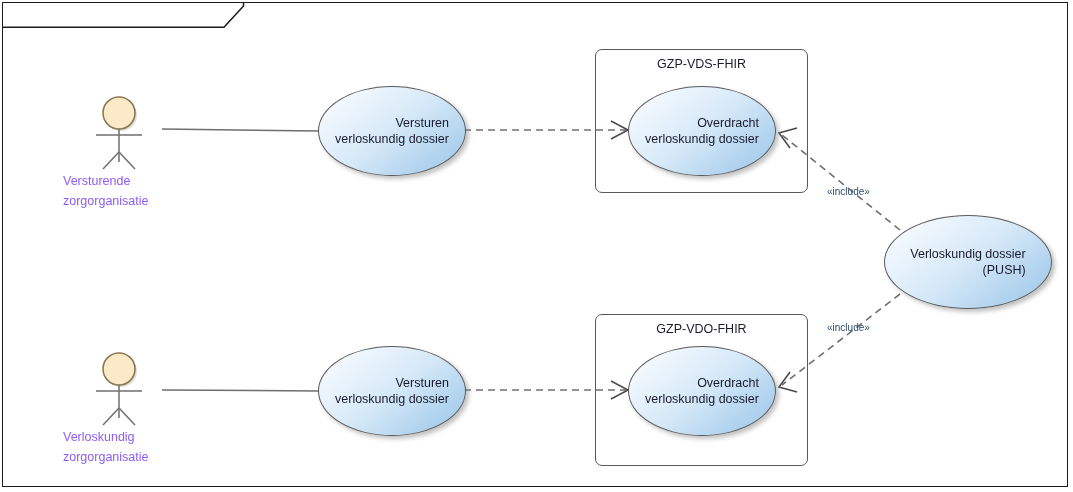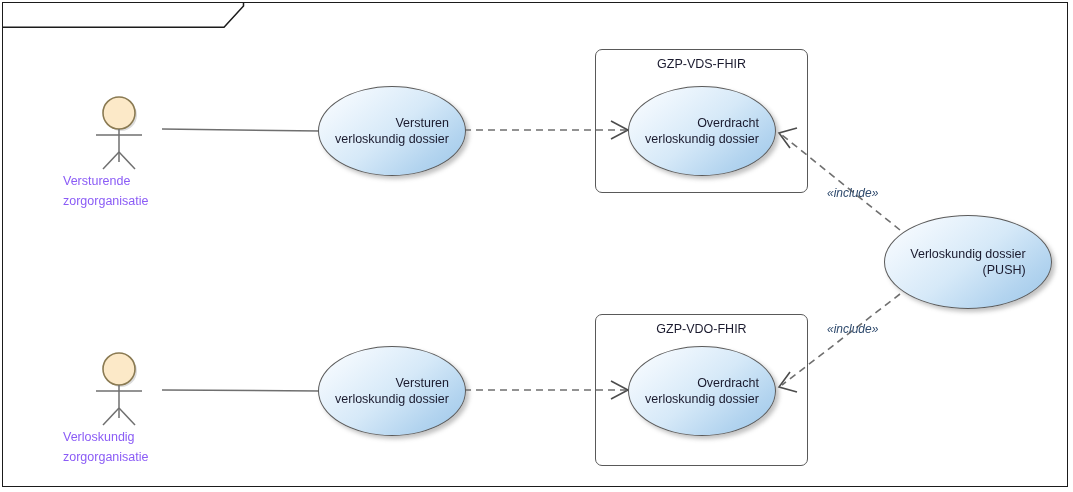--- a/index.html
+++ b/index.html
@@ -130,24 +130,23 @@
     color: #1a1a2e;
     line-height: 16px;
     white-space: pre-line;
     padding: 0 10px;
     box-sizing: border-box;
   }
 
   
   .stereotype {
     position: absolute;
-    font-size: 12px;
+    font-size: 10px;
     color: #2f4a6d;
     white-space: nowrap;
-    font-style: italic;
   }
 </style>
 </head>
 <body>
 
 <div id="diagram-root">
 
   <div class="frame-border"></div>
   <div class="frame-tab">
     <svg class="frame-tab-svg" width="243" height="26" viewBox="0 0 243 26">

